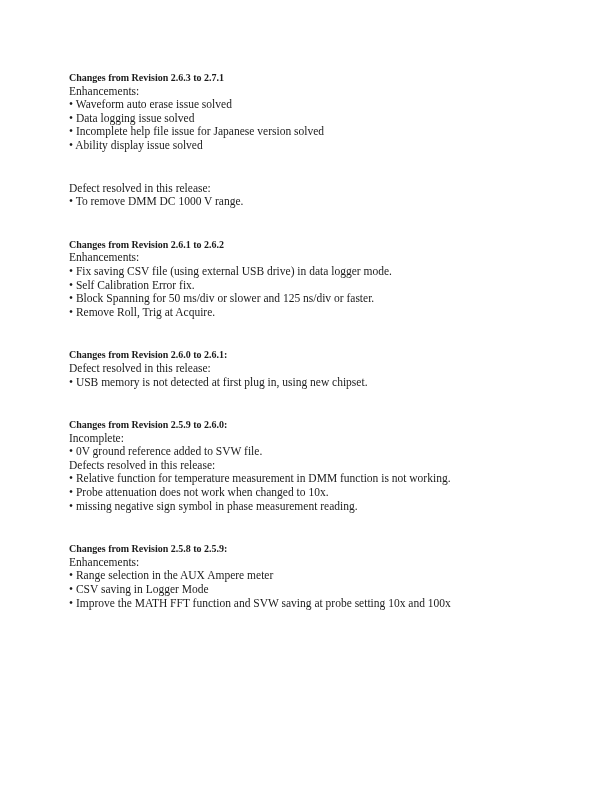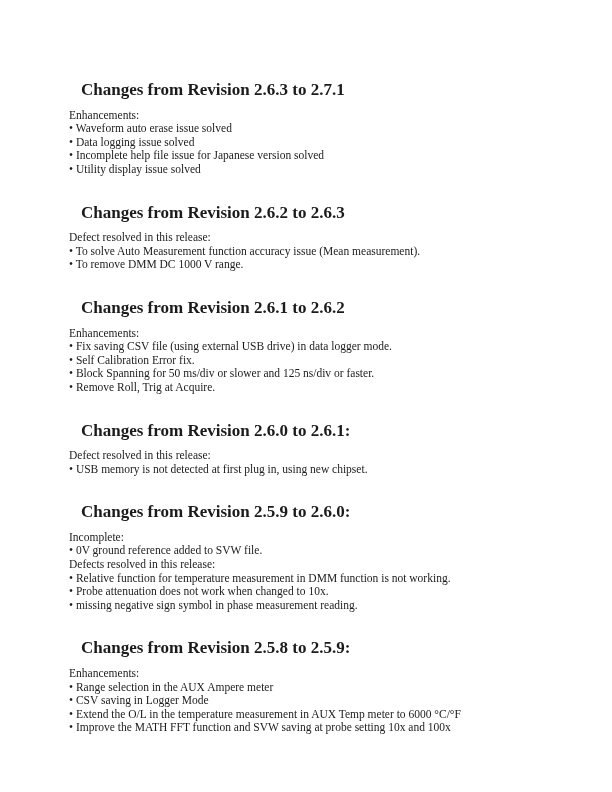--- a/index.html
+++ b/index.html
@@ -18,50 +18,48 @@
     font-size: 11.5px;
     line-height: 13.6px;
     color: #1b1b1b;
     overflow: hidden;
   }
   .section {
     margin: 0 0 29px 0;
   }
   .section-heading {
     font-weight: bold;
-    font-size: 17px;
+    font-size: 10px;
     line-height: 13.6px;
-    margin: 12px;
+    margin: 0;
     padding: 0;
     white-space: nowrap;
   }
   .doc-line {
     margin: 0;
     padding: 0;
     white-space: nowrap;
   }
 </style>
 </head>
 <body>
 
 <div class="page">
 
   <div class="section">
     <h2 class="section-heading">Changes from Revision 2.6.3 to 2.7.1</h2>
     <p class="doc-line">Enhancements:</p>
     <p class="doc-line">• Waveform auto erase issue solved</p>
     <p class="doc-line">• Data logging issue solved</p>
     <p class="doc-line">• Incomplete help file issue for Japanese version solved</p>
-    <p class="doc-line">• Utility display issue solved</p>
+    <p class="doc-line">• Ability display issue solved</p>
   </div>
 
   <div class="section">
-    <h2 class="section-heading">Changes from Revision 2.6.2 to 2.6.3</h2>
     <p class="doc-line">Defect resolved in this release:</p>
-    <p class="doc-line">• To solve Auto Measurement function accuracy issue (Mean measurement).</p>
     <p class="doc-line">• To remove DMM DC 1000 V range.</p>
   </div>
 
   <div class="section">
     <h2 class="section-heading">Changes from Revision 2.6.1 to 2.6.2</h2>
     <p class="doc-line">Enhancements:</p>
     <p class="doc-line">• Fix saving CSV file (using external USB drive) in data logger mode.</p>
     <p class="doc-line">• Self Calibration Error fix.</p>
     <p class="doc-line">• Block Spanning for 50 ms/div or slower and 125 ns/div or faster.</p>
     <p class="doc-line">• Remove Roll, Trig at Acquire.</p>
@@ -81,17 +79,16 @@
     <p class="doc-line">• Relative function for temperature measurement in DMM function is not working.</p>
     <p class="doc-line">• Probe attenuation does not work when changed to 10x.</p>
     <p class="doc-line">• missing negative sign symbol in phase measurement reading.</p>
   </div>
 
   <div class="section">
     <h2 class="section-heading">Changes from Revision 2.5.8 to 2.5.9:</h2>
     <p class="doc-line">Enhancements:</p>
     <p class="doc-line">• Range selection in the AUX Ampere meter</p>
     <p class="doc-line">• CSV saving in Logger Mode</p>
-    <p class="doc-line">• Extend the O/L in the temperature measurement in AUX Temp meter to 6000 °C/°F</p>
     <p class="doc-line">• Improve the MATH FFT function and SVW saving at probe setting 10x and 100x</p>
   </div>
 
 </div>
 
 </body></html>

